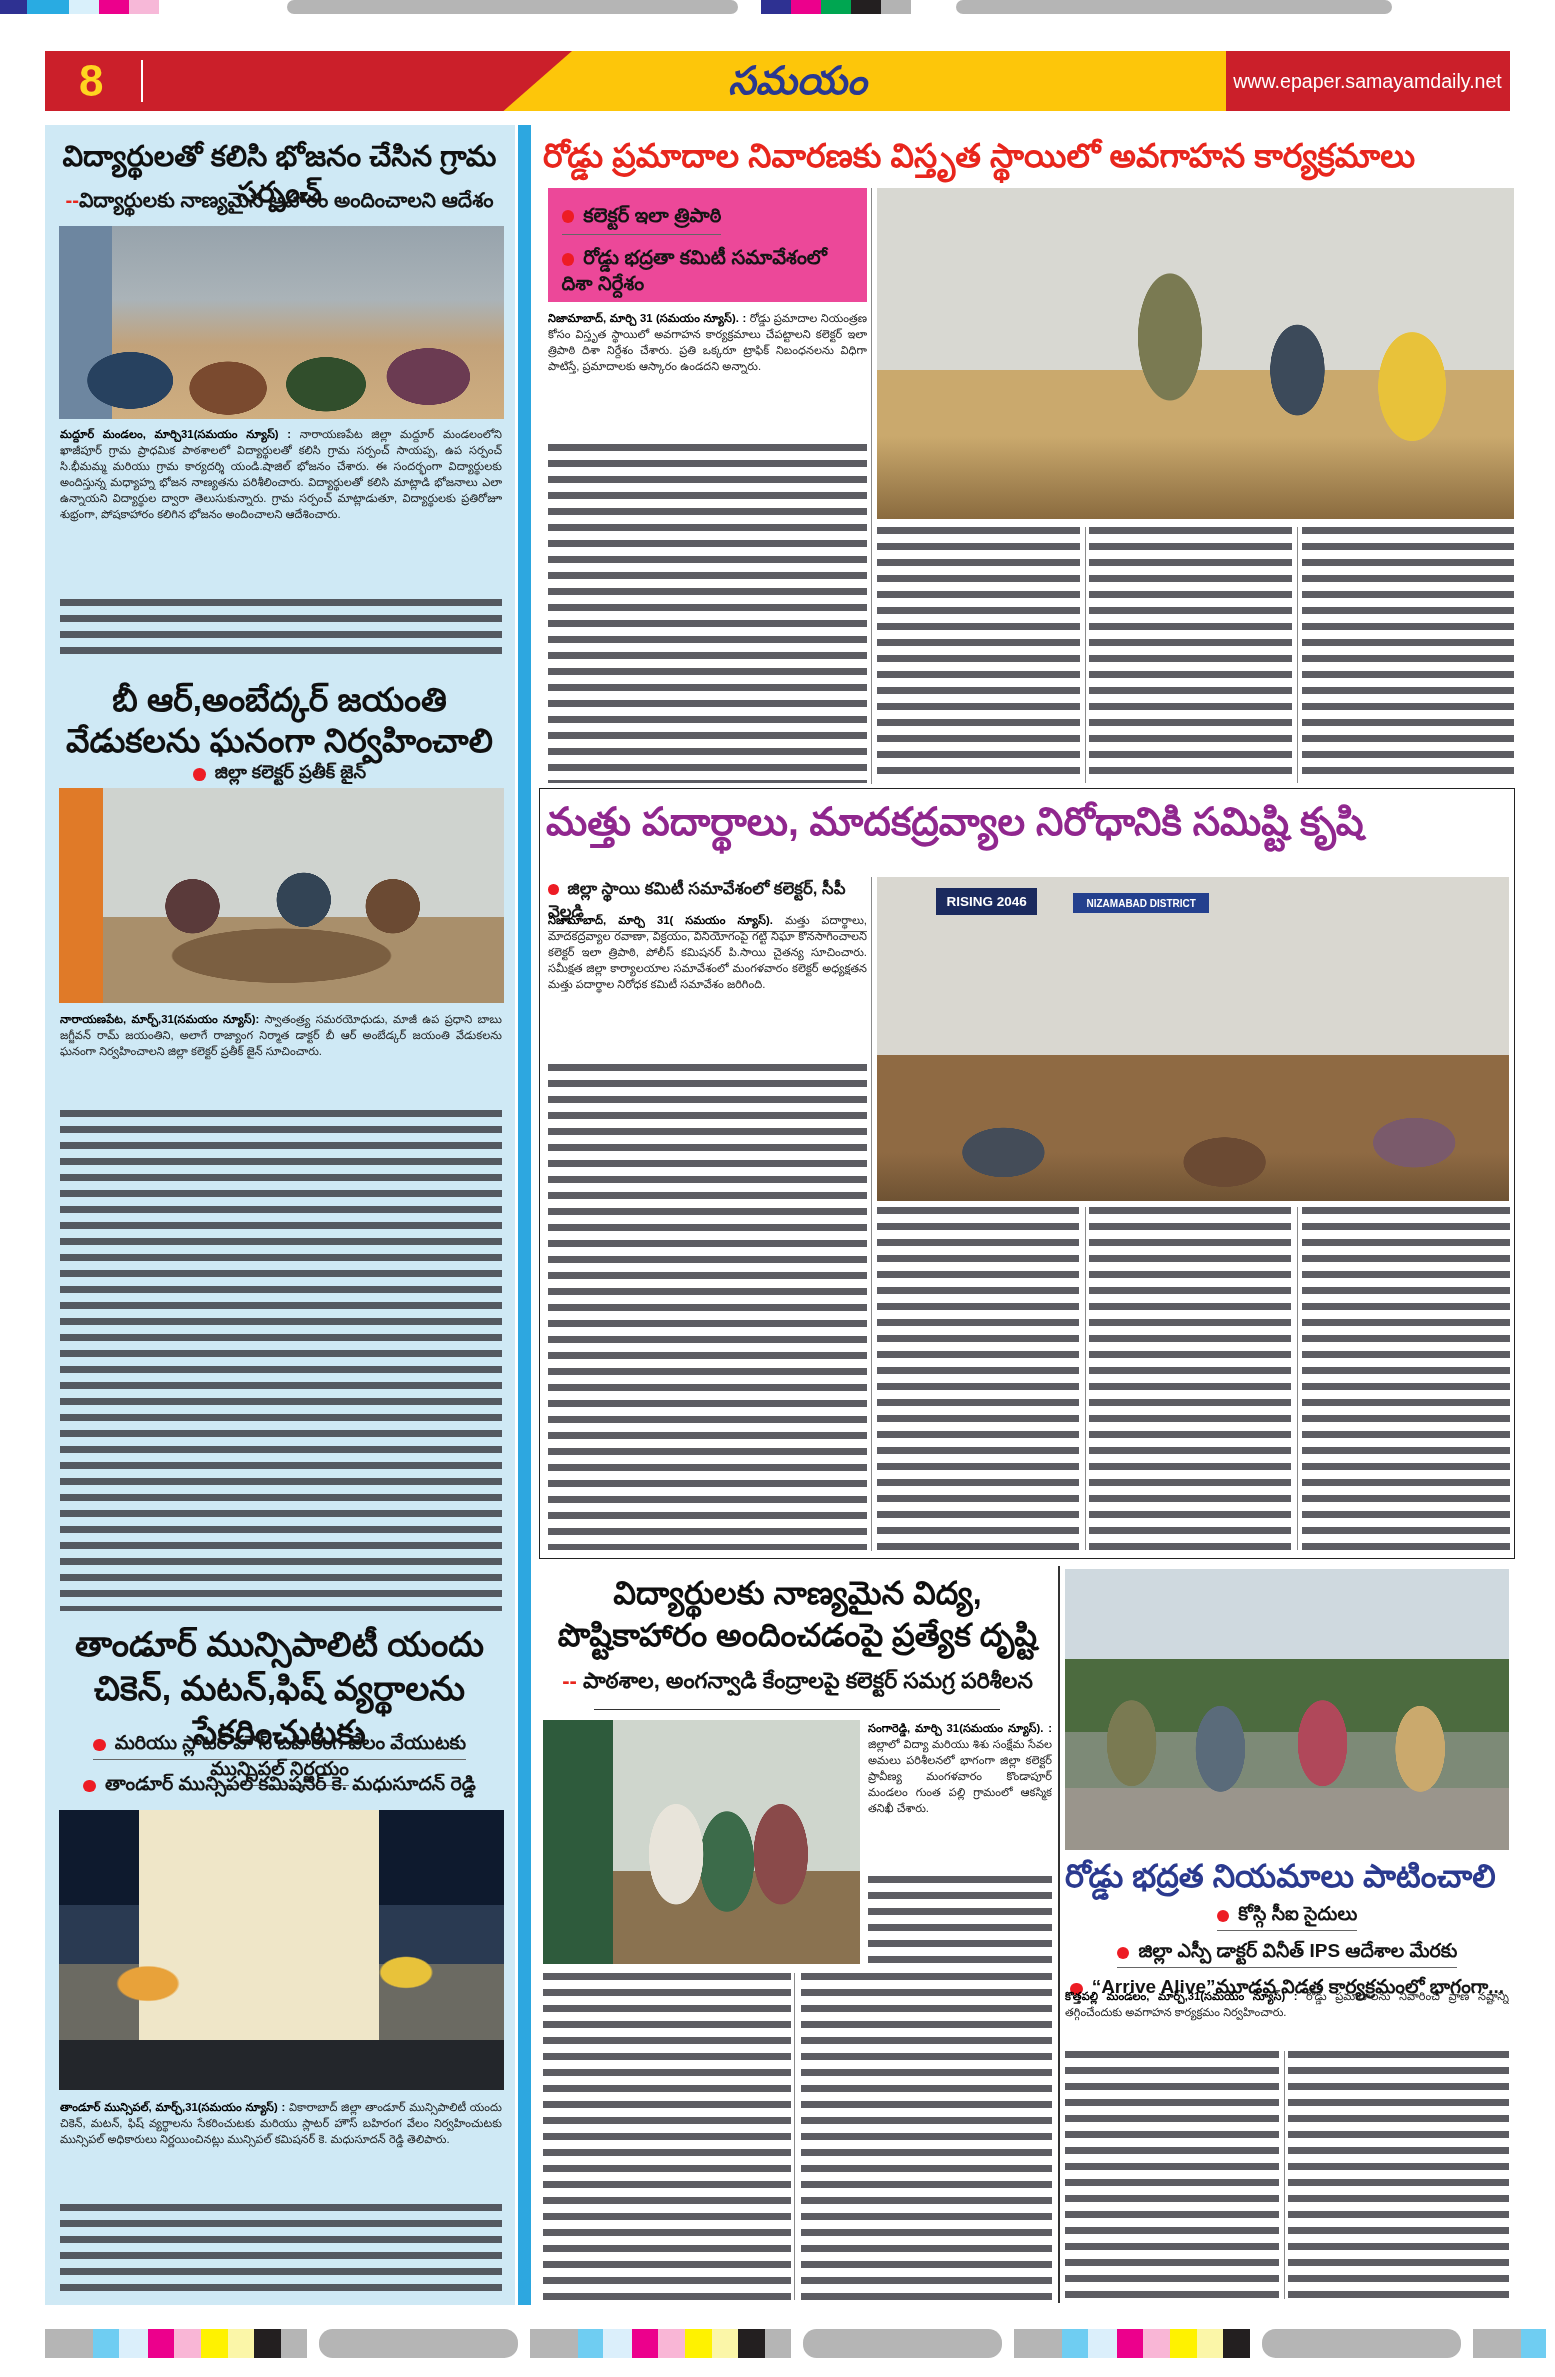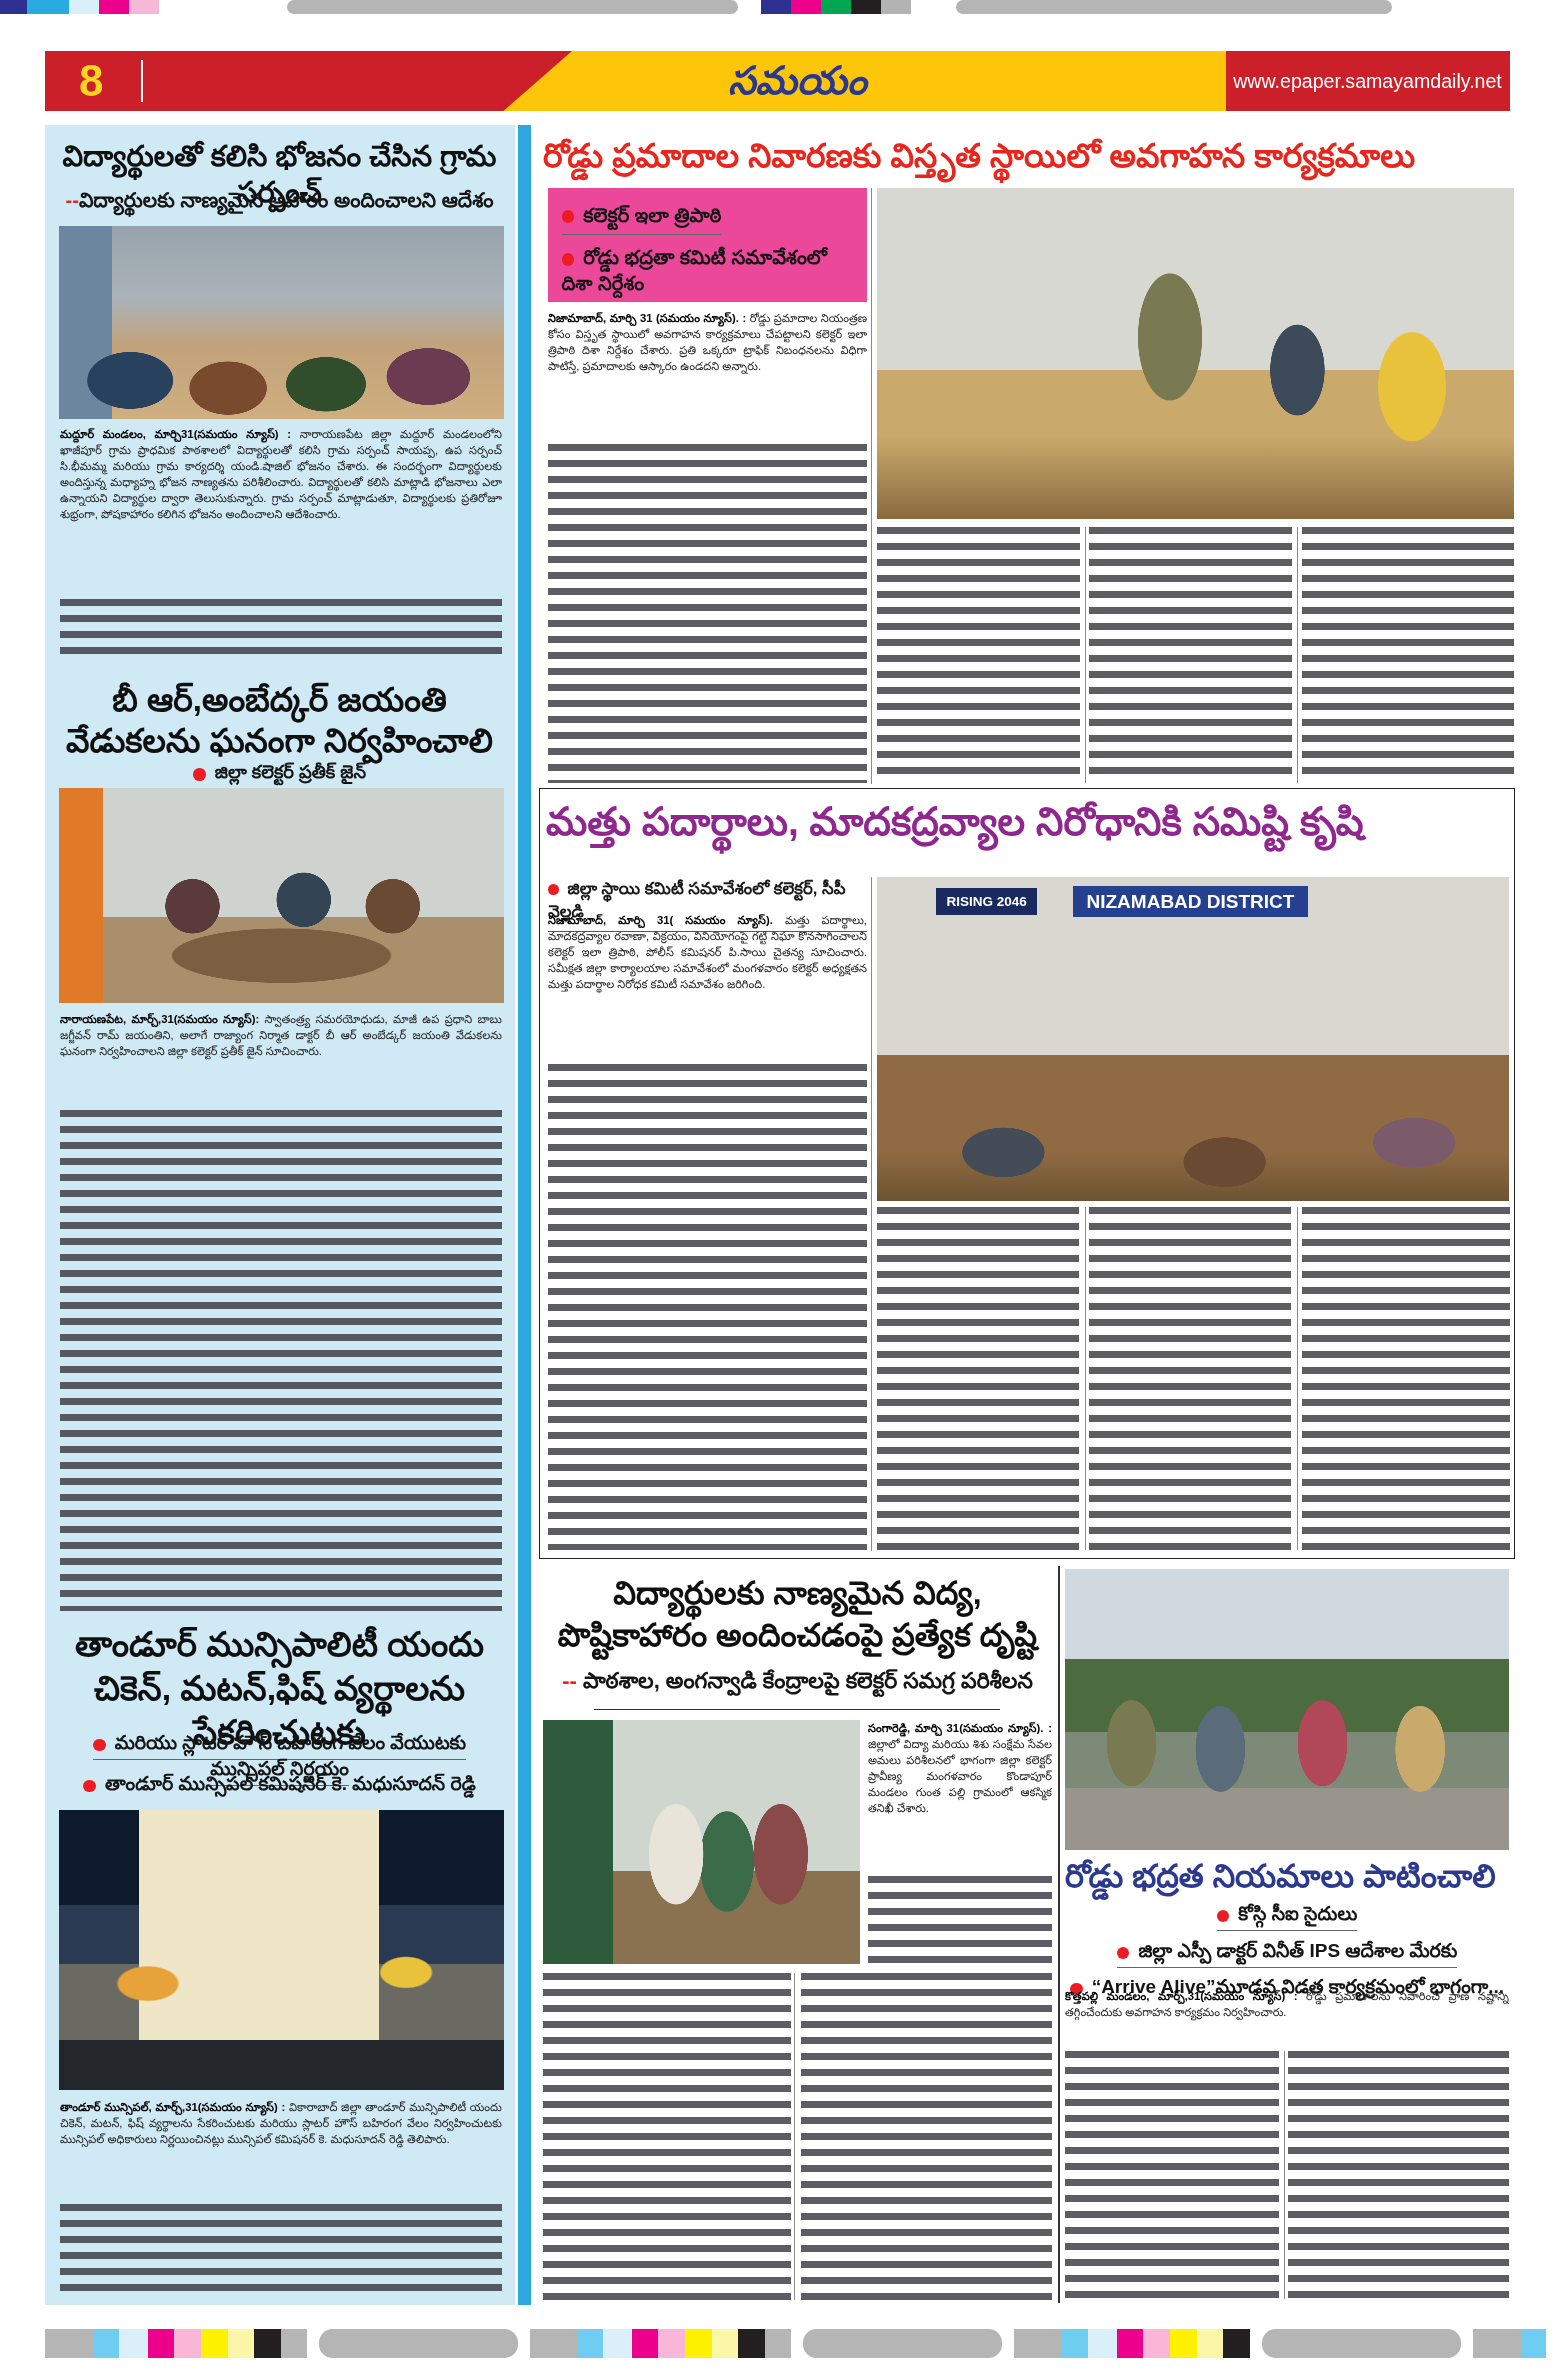--- a/index.html
+++ b/index.html
@@ -195,21 +195,21 @@
 
   <div class="abs artbox" style="left:539px;top:788px;width:974px;height:769px;"></div>
   <div>
     <div class="abs h-purple" style="left:546px;top:798px;width:963px;font-size:39px;line-height:48px;white-space:nowrap;">మత్తు పదార్థాలు, మాదకద్రవ్యాల నిరోధానికి సమిష్టి కృషి</div>
     <div class="abs" style="left:548px;top:879px;width:319px;font-weight:bold;font-size:16.6px;border-bottom:0.8px solid #555;padding-bottom:6px;">
       <span class="dot" style="width:10.5px;height:10.5px;"></span><span>జిల్లా స్థాయి కమిటీ సమావేశంలో కలెక్టర్, సీపీ వెల్లడి</span>
     </div>
     <div class="abs vr" style="left:871px;top:877px;height:674px;"></div>
     <div class="photo ph-conf" style="left:877px;top:877px;width:632px;height:324px;">
       <div class="scr" style="left:59px;top:10.5px;padding:6px 10.5px;font-size:13.5px;">RISING 2046</div>
-      <div class="scr" style="left:196px;top:9px;padding:4.5px 13.5px;font-size:19px;background:#24408e;">NIZAMABAD DISTRICT</div>
+      <div class="scr" style="left:196px;top:16px;padding:4.5px 13.5px;font-size:10px;background:#24408e;">NIZAMABAD DISTRICT</div>
     </div>
     <div class="abs body" style="left:548px;top:912px;width:319px;height:147px;">
       <span class="dateline">నిజామాబాద్, మార్చి 31( సమయం న్యూస్).</span>
       <span>మత్తు పదార్థాలు, మాదకద్రవ్యాల రవాణా, విక్రయం, వినియోగంపై గట్టి నిఘా కొనసాగించాలని కలెక్టర్ ఇలా త్రిపాఠి, పోలీస్ కమిషనర్ పి.సాయి చైతన్య సూచించారు. సమీక్షత జిల్లా కార్యాలయాల సమావేశంలో మంగళవారం కలెక్టర్ అధ్యక్షతన మత్తు పదార్థాల నిరోధక కమిటీ సమావేశం జరిగింది.</span>
     </div>
     <div class="abs greek" style="left:548px;top:1064px;width:319px;height:486px;"></div>
     <div class="abs greek" style="left:877px;top:1207px;width:202px;height:343px;"></div>
     <div class="abs vr" style="left:1085px;top:1207px;height:343px;"></div>
     <div class="abs greek" style="left:1089px;top:1207px;width:202px;height:343px;"></div>
     <div class="abs vr" style="left:1297px;top:1207px;height:343px;"></div>

